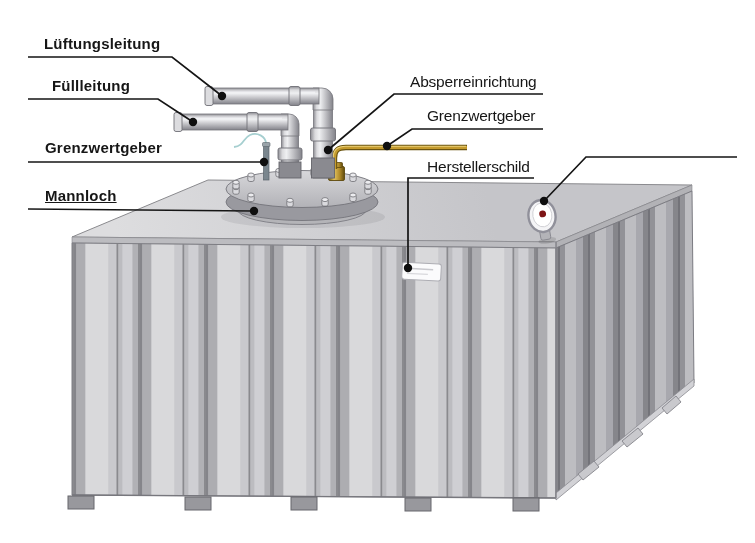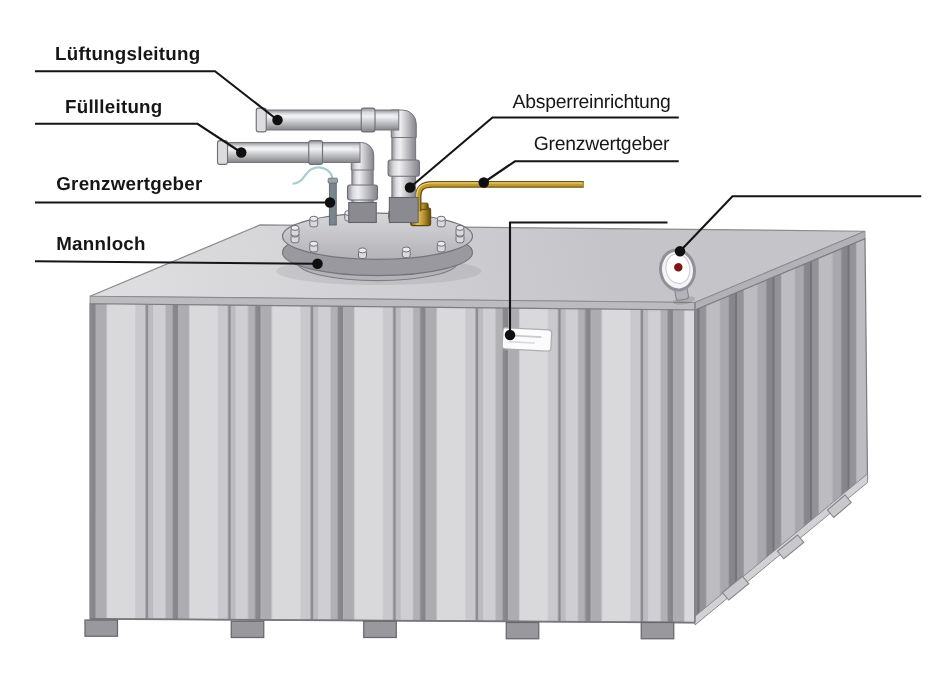--- a/index.html
+++ b/index.html
@@ -240,17 +240,18 @@
       <circle cx="328" cy="150" r="4.2"></circle>
       <circle cx="387" cy="146" r="4.2"></circle>
       <circle cx="408" cy="268" r="4.2"></circle>
       <circle cx="544" cy="201" r="4.2"></circle>
     </g>
   </svg>
 
   <div class="label l" style="left:28px;top:36px;">Lüftungsleitung</div>
   <div class="label l" style="left:36px;top:78px;">Füllleitung</div>
   <div class="label l" style="left:29px;top:140px;">Grenzwertgeber</div>
-  <div class="label l" style="left:29px;top:188px;">Mannloch</div>
+  <div class="label l" style="left:29px;top:188px;text-decoration:underline;">Mannloch</div>
   <div class="label r" style="left:394px;top:74px;">Absperreinrichtung</div>
   <div class="label r" style="left:411px;top:108px;">Grenzwertgeber</div>
+  <div class="label r" style="left:411px;top:159px;">Herstellerschild</div>
 
 </div>
 
 </body></html>

